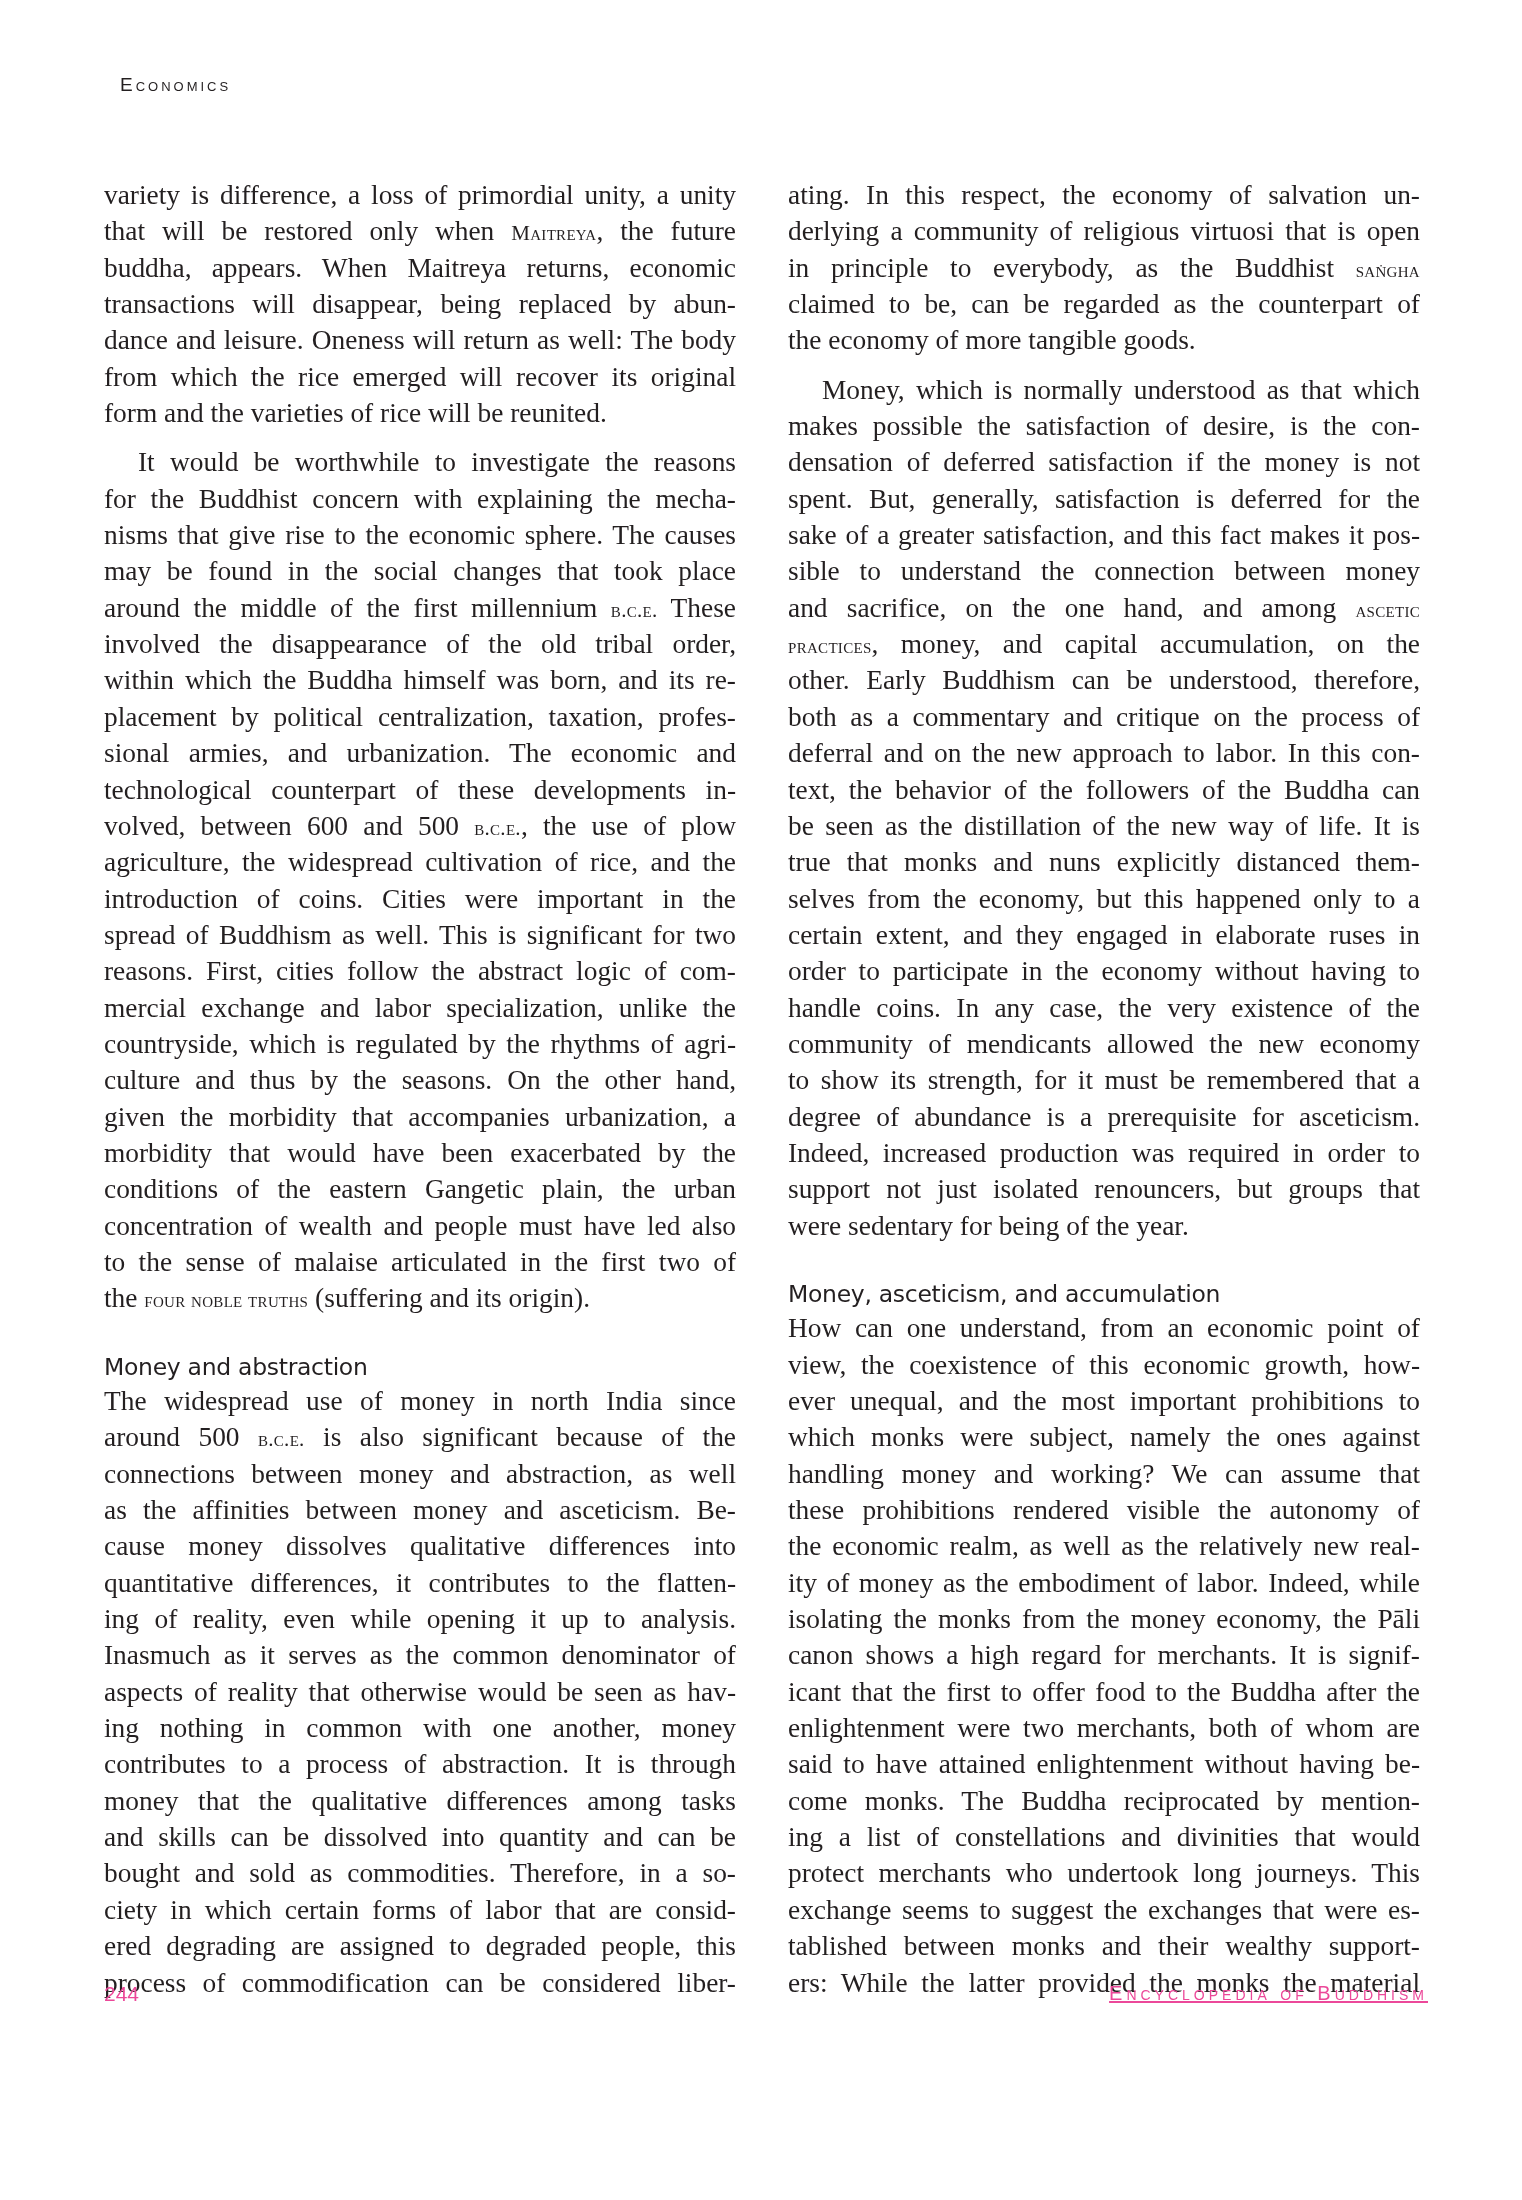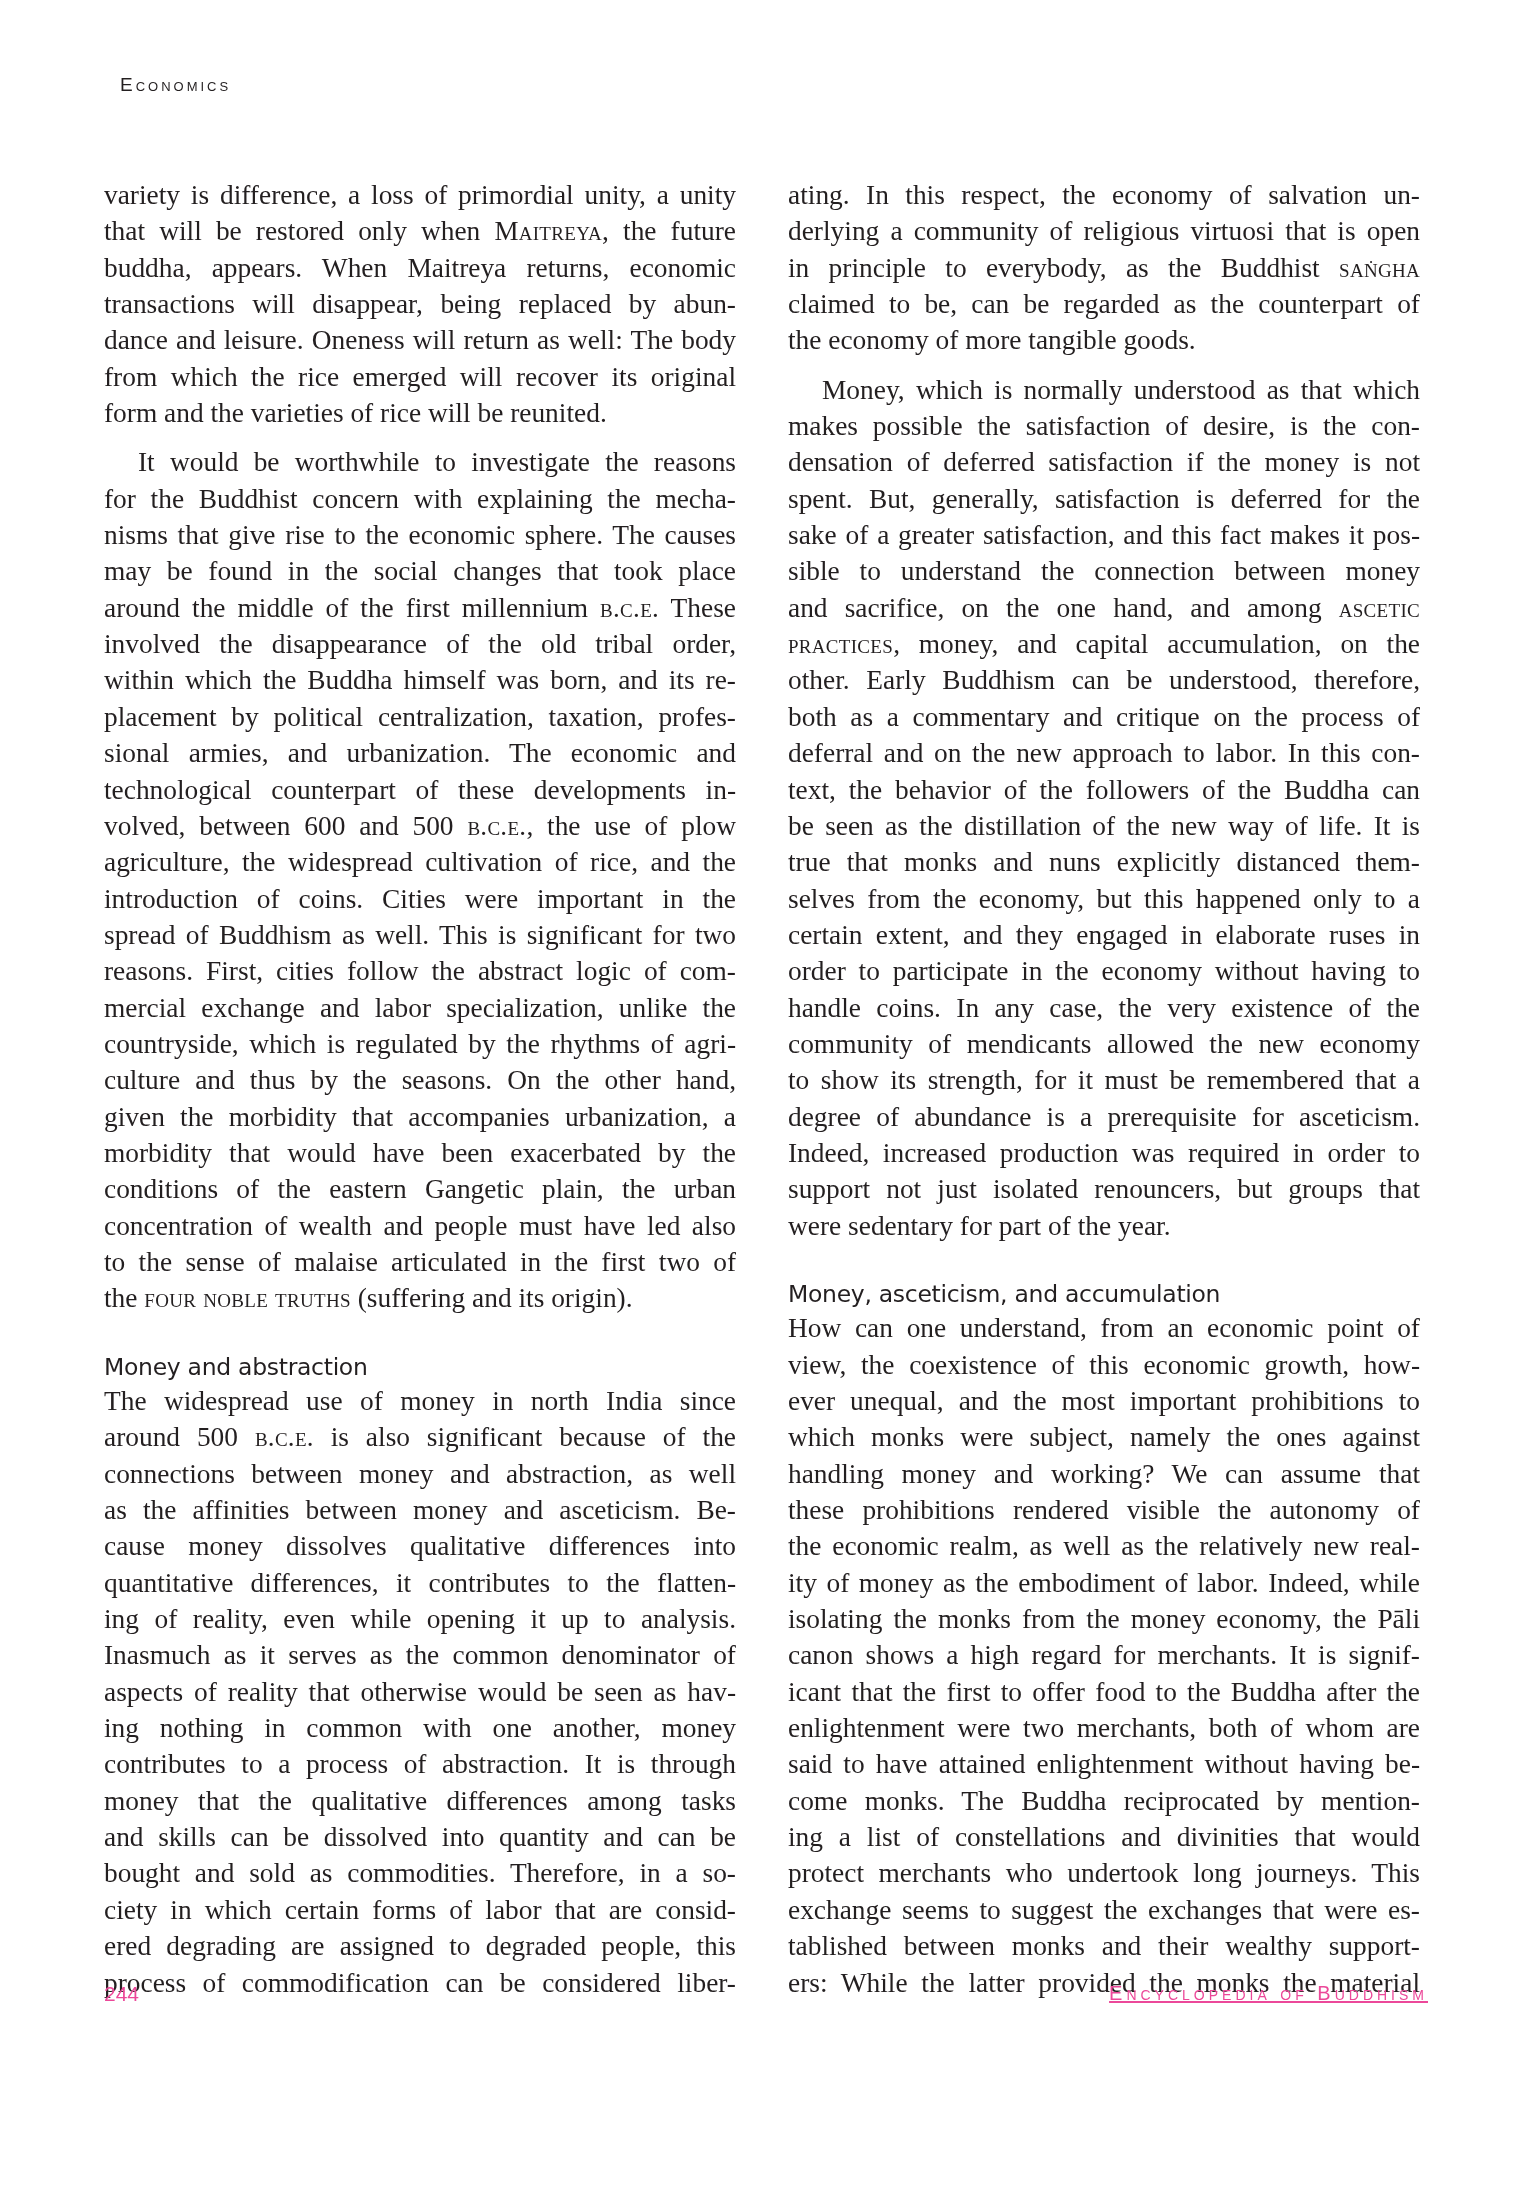--- a/index.html
+++ b/index.html
@@ -14,21 +14,21 @@
   .col.right { left: 788px; top: 146px; }
   .line {
     font-family: "Liberation Serif", serif; font-size: 27.4px;
     height: 36.35px; line-height: 36.35px; white-space: nowrap;
     text-align: justify; text-align-last: justify; overflow: hidden;
   }
   .line.last { text-align-last: left; }
   .line.indent { text-indent: 34px; }
   .gap { height: 13px; }
   .biggap { height: 30px; }
-  .sc { font-variant: small-caps; font-size: 27px; letter-spacing: 0.3px; }
+  .sc { font-variant: small-caps; font-size: 21px; letter-spacing: 0.3px; }
   .heading {
     font-family: "DejaVu Sans", sans-serif; font-weight: normal; font-size: 23.5px;
     height: 36.35px; line-height: 40px; letter-spacing: -0.3px; white-space: nowrap;
   }
   .footer { position: absolute; top: 1982px; font-family: "Liberation Sans", sans-serif; color: #ec4899; }
   .footer.page { left: 104px; font-size: 21px; }
   .footer.title { right: 94px; font-size: 20px; letter-spacing: 4px; font-variant: small-caps; text-decoration: underline; }
 </style>
 </head>
 <body>
@@ -121,21 +121,21 @@
       <div class="line">true that monks and nuns explicitly distanced them-</div>
       <div class="line">selves from the economy, but this happened only to a</div>
       <div class="line">certain extent, and they engaged in elaborate ruses in</div>
       <div class="line">order to participate in the economy without having to</div>
       <div class="line">handle coins. In any case, the very existence of the</div>
       <div class="line">community of mendicants allowed the new economy</div>
       <div class="line">to show its strength, for it must be remembered that a</div>
       <div class="line">degree of abundance is a prerequisite for asceticism.</div>
       <div class="line">Indeed, increased production was required in order to</div>
       <div class="line">support not just isolated renouncers, but groups that</div>
-      <div class="line last">were sedentary for part of the year.</div>
+      <div class="line last">were sedentary for being of the year.</div>
     </div>
   <div class="biggap"></div>
   <div class="heading">Money, asceticism, and accumulation</div>
   <div>
       <div class="line">How can one understand, from an economic point of</div>
       <div class="line">view, the coexistence of this economic growth, how-</div>
       <div class="line">ever unequal, and the most important prohibitions to</div>
       <div class="line">which monks were subject, namely the ones against</div>
       <div class="line">handling money and working? We can assume that</div>
       <div class="line">these prohibitions rendered visible the autonomy of</div>

